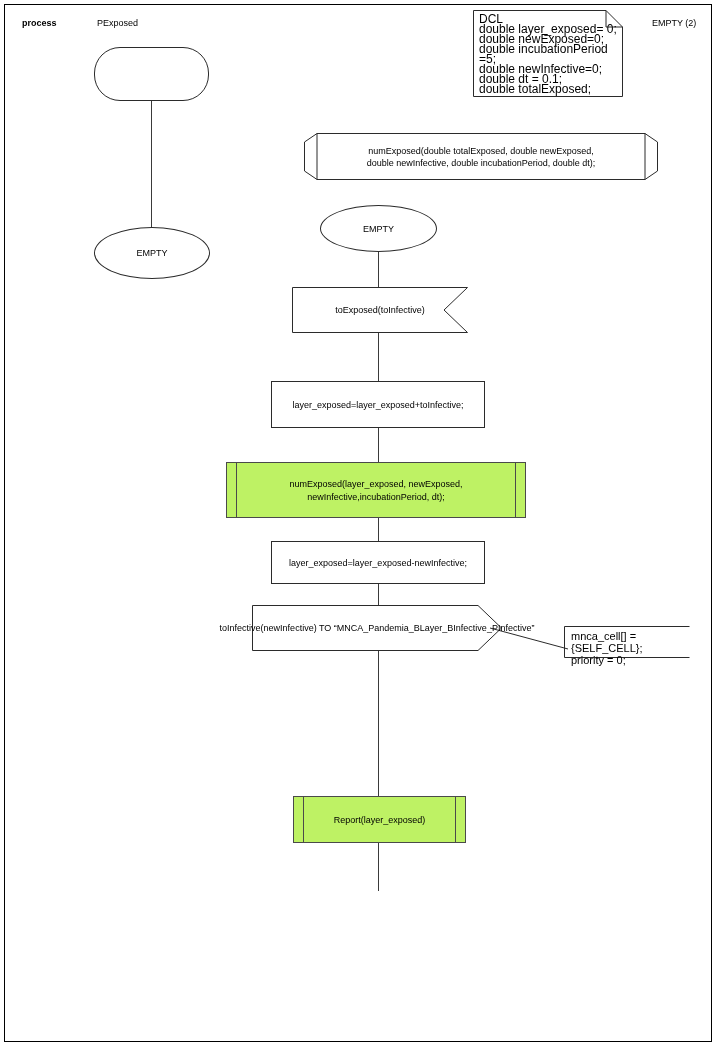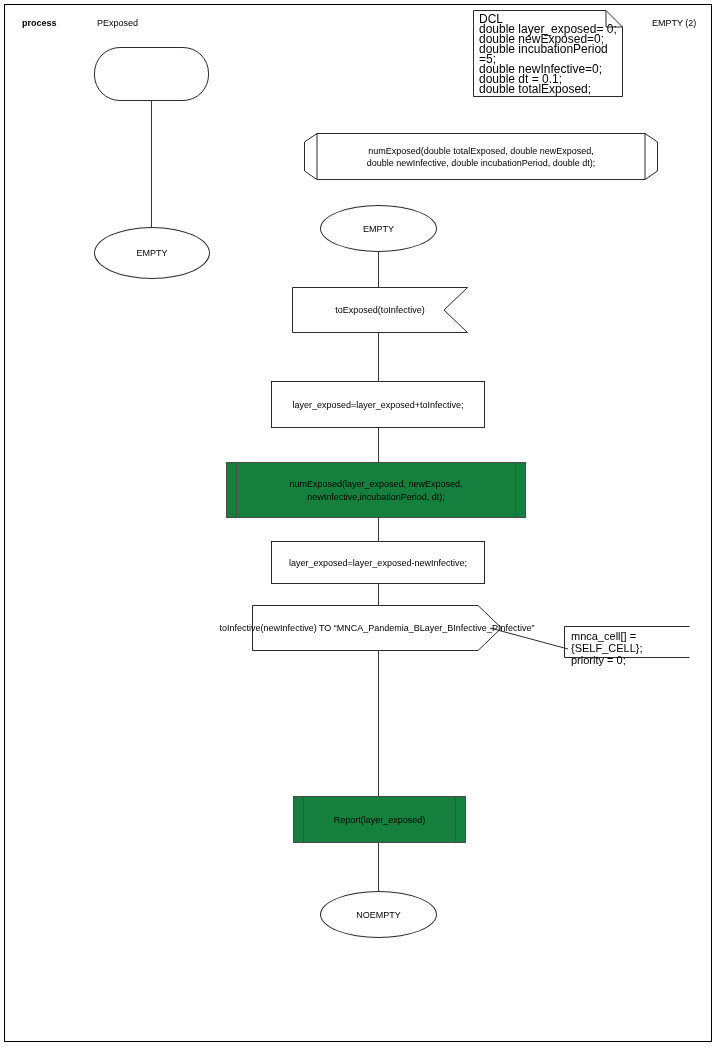--- a/index.html
+++ b/index.html
@@ -79,21 +79,21 @@
 
   
   .task {
     border: 1px solid #2b2b2b;
     background: #fff;
   }
 
   
   .proccall {
     border: 1px solid #4a4a4a;
-    background: #15803d;
+    background: #bef264;
   }
   .proccall::before,
   .proccall::after {
     content: "";
     position: absolute;
     top: -1px;
     bottom: -1px;
     width: 0;
     border-left: 1px solid #4a4a4a;
   }
@@ -248,17 +248,14 @@
   </div>
 
   <div class="vline" style="left:378px; top:651px; height:145px;"></div>
 
   <div class="shape proccall" style="left:293px; top:796px; width:173px; height:47px;">
     <div class="txt">Report(layer_exposed)</div>
   </div>
 
   <div class="vline" style="left:378px; top:843px; height:48px;"></div>
 
-  <div class="shape state" style="left:320px; top:891px; width:117px; height:47px;">
-    <div class="txt">NOEMPTY</div>
-  </div>
 
 </div>
 
 </body></html>

